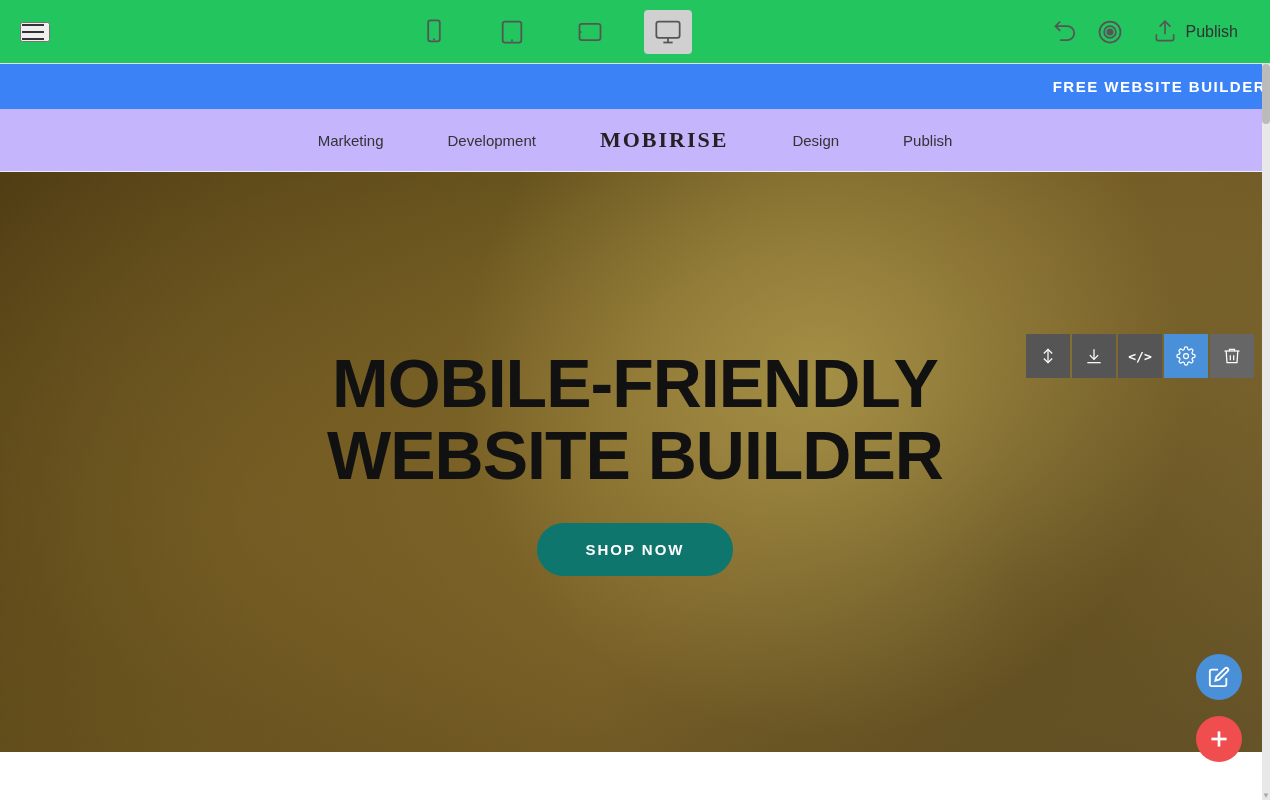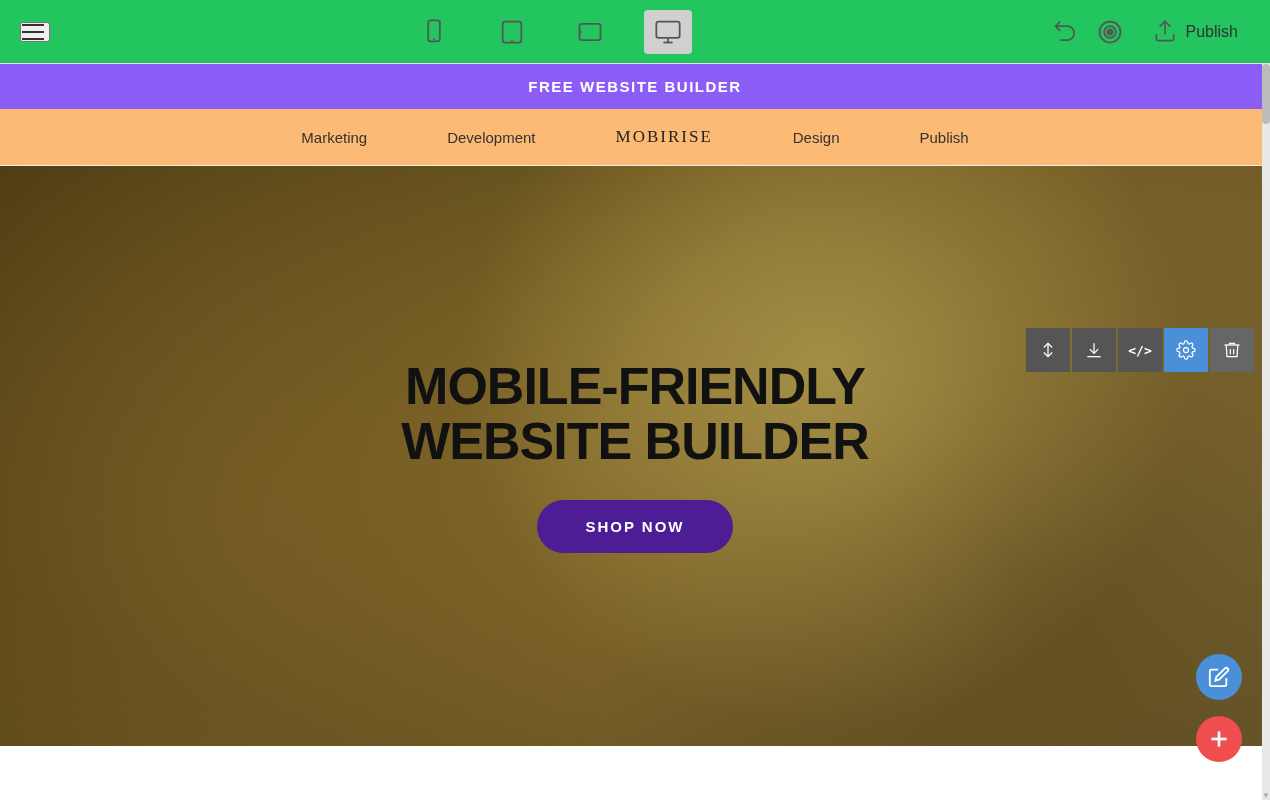--- a/index.html
+++ b/index.html
@@ -56,48 +56,48 @@
     .main-content {
       margin-top: 64px;
       width: 100%;
       height: calc(800px - 64px);
       overflow: hidden;
       position: relative;
     }
 
     
     .promo-banner {
-      background: #8b5cf6;
-      text-align: center;
+      background: #3b82f6;
+      text-align: right;
       padding: 14px 4px;
       color: #fff;
       font-size: 15px;
       font-weight: 600;
       letter-spacing: 1.5px;
     }
 
     
     .site-nav {
-      background: #fdba74;
+      background: #c4b5fd;
       display: flex;
       align-items: center;
       justify-content: center;
-      gap: 80px;
+      gap: 64px;
       padding: 18px 4px;
       border-bottom: 1px solid #eee;
     }
     .nav-item {
       font-size: 15px;
       color: #333;
       cursor: pointer;
       text-decoration: none;
     }
     .nav-logo {
-      font-size: 17px;
-      font-weight: 400;
+      font-size: 22px;
+      font-weight: 700;
       letter-spacing: 2px;
       color: #222;
       font-family: Georgia, serif;
     }
 
     
     .hero {
       position: relative;
       width: 100%;
       height: 580px;
@@ -140,30 +140,30 @@
     .hero-content {
       position: relative;
       z-index: 2;
       text-align: center;
       display: flex;
       flex-direction: column;
       align-items: center;
       gap: 32px;
     }
     .hero-title {
-      font-size: 52px;
+      font-size: 68px;
       font-weight: 900;
       color: #111;
       line-height: 1.05;
       text-transform: uppercase;
       letter-spacing: -1px;
       font-family: Arial Black, Arial, sans-serif;
     }
     .shop-now-btn {
-      background: #4c1d95;
+      background: #0f766e;
       color: #fff;
       border: none;
       border-radius: 50px;
       padding: 18px 48px;
       font-size: 15px;
       font-weight: 700;
       letter-spacing: 2px;
       cursor: pointer;
       text-transform: uppercase;
     }

